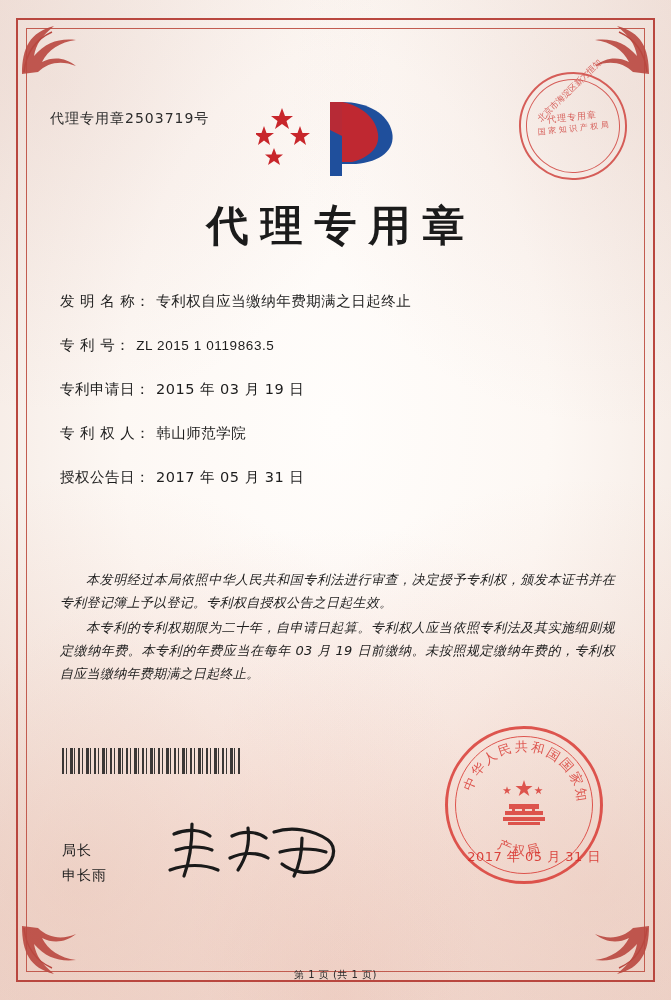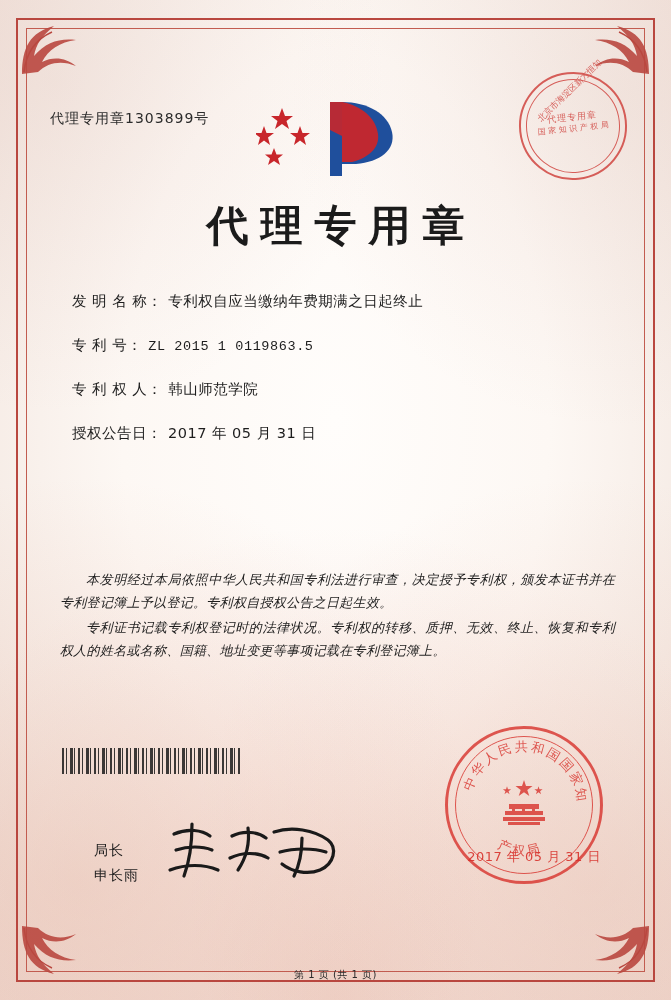--- a/index.html
+++ b/index.html
@@ -96,37 +96,37 @@
     font-size:42px;
     letter-spacing:12px;
     color:#1b1b1b;
     font-family:"DejaVu Sans","Liberation Sans",sans-serif;
     font-weight:bold;
     text-indent:12px;
   }
 
   
   .fields{
-    position:absolute;left:26px;right:8px;top:244px;text-align:center;
+    position:absolute;left:14px;right:8px;top:244px;text-align:center;
   }
   .field-row{
     display:flex;align-items:baseline;
     margin-bottom:25px;
     font-size:14.5px;color:#1d1d1d;
   }
   .field-label{
     white-space:nowrap;
     letter-spacing:0.5px;
   }
   .field-value{
     margin-left:6px;
     letter-spacing:0.5px;
   }
   .field-value.mono{
-    font-family:Liberation Mono, monospace;
+    font-family:Liberation Sans, sans-serif;
     font-size:13.5px;letter-spacing:0.6px;
   }
 
   
   .body-text{
     position:absolute;left:14px;right:10px;top:520px;
     font-size:13px;line-height:23px;color:#1d1d1d;
     text-align:justify;
     letter-spacing:0.3px;
     font-style:italic;
@@ -165,21 +165,21 @@
   .seal-date{
     position:absolute;right:24px;top:800px;
     font-size:13px;color:#d8322c;opacity:.9;
     letter-spacing:0.5px;
     font-family:"DejaVu Sans","Liberation Sans",sans-serif;
   }
 
   
   .sig-label{
     position:absolute;left:16px;top:790px;
-    font-size:14px;color:#1d1d1d;line-height:25px;letter-spacing:1px;margin-left:32px;
+    font-size:14px;color:#1d1d1d;line-height:25px;letter-spacing:1px;
   }
   .sig-hand{
     position:absolute;left:116px;top:770px;
     width:190px;height:70px;
   }
 
   
   .footer{
     position:absolute;left:0;right:0;bottom:18px;
     text-align:center;font-size:10px;color:#2b2b2b;letter-spacing:0.5px;
@@ -215,21 +215,21 @@
   <div class="corner c-br">
     <svg width="64" height="54" viewBox="0 0 64 54">
       <path d="M2 52 C2 26 10 10 34 4 C22 14 16 22 14 34 C26 20 40 16 56 18 C40 20 28 28 22 40 C34 34 46 36 56 44 C42 38 28 40 18 50 Z" fill="#b9473f" opacity="0.9"></path>
       <path d="M4 50 C6 32 14 18 32 10" fill="none" stroke="#b9473f" stroke-width="1.4"></path>
     </svg>
   </div>
 
   <div class="content">
 
     <div class="cert-no">
-      <span>代理专用章</span><span>1303899</span><span>号</span>
+      <span>代理专用章</span><span>2503719</span><span>号</span>
     </div>
 
     <div class="office-seal">
       <div class="ring"></div>
       <div class="seal-char" style="left:10px;top:12px;transform:rotate(-38deg);">北京市海淀区新方恒知</div>
       <div class="seal-center">
         <div>代理专用章</div>
         <div style="font-size:8px;letter-spacing:0;">国 家 知 识 产 权 局</div>
       </div>
     </div>
@@ -257,32 +257,36 @@
     <div class="fields">
       <div class="field-row">
         <span class="field-label">发 明 名 称：</span>
         <span class="field-value">专利权自应当缴纳年费期满之日起终止</span>
       </div>
       <div class="field-row">
         <span class="field-label">专  利  号：</span>
         <span class="field-value mono">ZL 2015 1 0119863.5</span>
       </div>
       <div class="field-row">
+        <span class="field-label">专利申请日：</span>
+        <span class="field-value">2015 年 03 月 19 日</span>
+      </div>
+      <div class="field-row">
         <span class="field-label">专 利 权 人：</span>
         <span class="field-value">韩山师范学院</span>
       </div>
       <div class="field-row">
         <span class="field-label">授权公告日：</span>
         <span class="field-value">2017 年 05 月 31 日</span>
       </div>
     </div>
 
     <div class="body-text">
       <p>本发明经过本局依照中华人民共和国专利法进行审查，决定授予专利权，颁发本证书并在专利登记簿上予以登记。专利权自授权公告之日起生效。</p>
-      <p>专利证书记载专利权登记时的法律状况。专利权的转移、质押、无效、终止、恢复和专利权人的姓名或名称、国籍、地址变更等事项记载在专利登记簿上。</p>
+      <p>本专利的专利权期限为二十年，自申请日起算。专利权人应当依照专利法及其实施细则规定缴纳年费。本专利的年费应当在每年 03 月 19 日前缴纳。未按照规定缴纳年费的，专利权自应当缴纳年费期满之日起终止。</p>
     </div>
 
     <div class="barcode"></div>
 
     <div class="national-seal">
       <div class="inner-ring"></div>
       <svg class="ns-arc" viewBox="0 0 152 152">
         <defs>
           <path id="arcTop" d="M 22 76 A 54 54 0 0 1 130 76"></path>
           <path id="arcBottom" d="M 26 76 A 50 50 0 0 0 126 76"></path>

